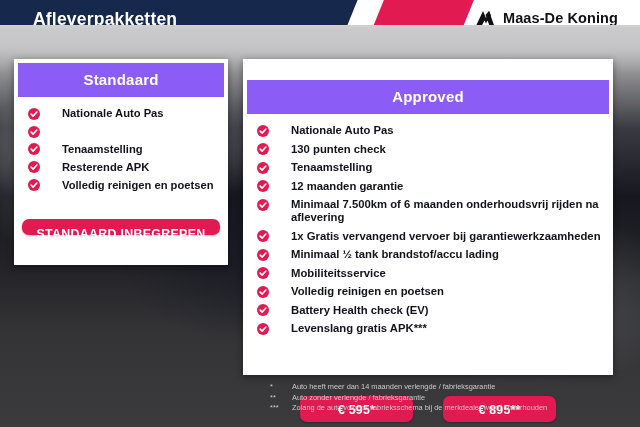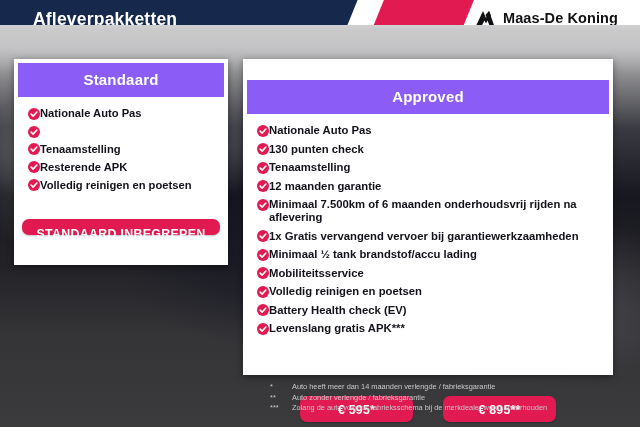--- a/index.html
+++ b/index.html
@@ -70,21 +70,21 @@
     letter-spacing:.2px;
   }
   #card-standard .card-head{height:34px;line-height:34px;margin:4px 4px 0 4px;}
   #card-approved .card-head{height:34px;line-height:34px;margin:21px 4px 0 4px;}
 
   .card-body{padding:10px 12px 0 14px;}
   #card-approved .card-body{padding:10px 12px 0 14px;}
 
   ul.features{list-style:none;margin:0;padding:0;}
   ul.features li{
-    display:flex;align-items:flex-start;gap:0;
+    display:flex;align-items:flex-start;gap:22px;
     margin-bottom:5px;
     color:#12121a;font-size:11.2px;font-weight:bold;line-height:13px;
   }
   #card-approved ul.features li{margin-bottom:5.5px;font-size:11.3px;}
   .check{
     flex:0 0 auto;width:12px;height:12px;margin-top:.5px;display:block;
   }
   .feat-text{display:block;}
 
   

